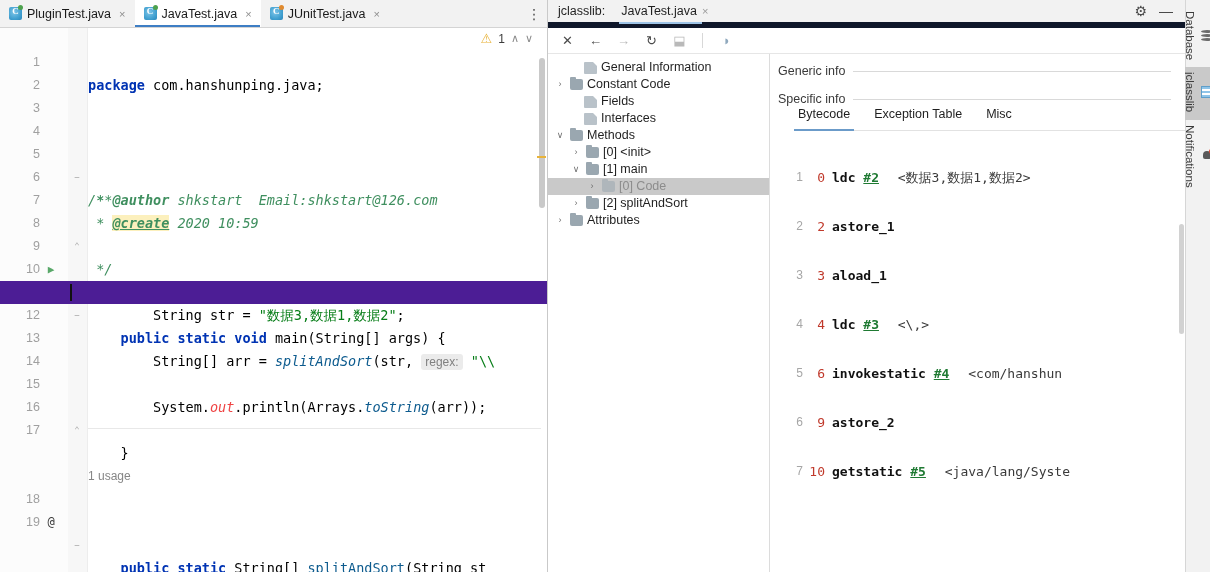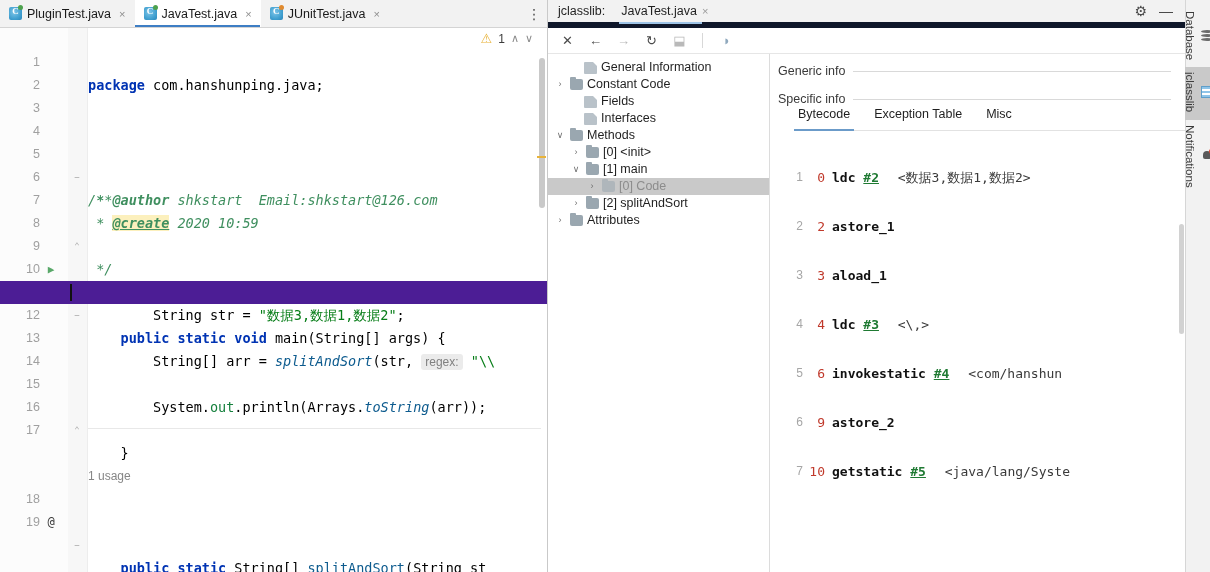--- a/index.html
+++ b/index.html
@@ -89,21 +89,21 @@
     font-size: 9px; color: #a8a8a8; line-height: 23px;
   }
   .code { position: absolute; left: 88px; right: 0; color: #080808; }
 
   .kw { color: #0033b3; font-weight: bold; }
   .str { color: #067d17; }
   .doc { color: #3f8f5f; font-style: italic; }
   .tag { color: #3f8f5f; font-style: italic; font-weight: bold;}
   .tag-hl { background: #fcf0bd; color: #3f8f5f; font-style: italic; text-decoration: underline; font-weight: bold;}
   .mth { color: #0d5b8e; font-style: italic; }
-  .fld { color: #15803d; }
+  .fld { color: #ef4444; font-style: italic; }
   .cls { color: #000000; }
   .hint {
     background: #ebebeb; color: #808080; border-radius: 3px;
     font-family: "Liberation Sans", sans-serif; font-size: 12px;
     padding: 1px 4px; font-style: normal;
   }
   .usage {
     position: absolute; left: 88px; font-family: "Liberation Sans", sans-serif;
     font-size: 12px; color: #868686;
   }

